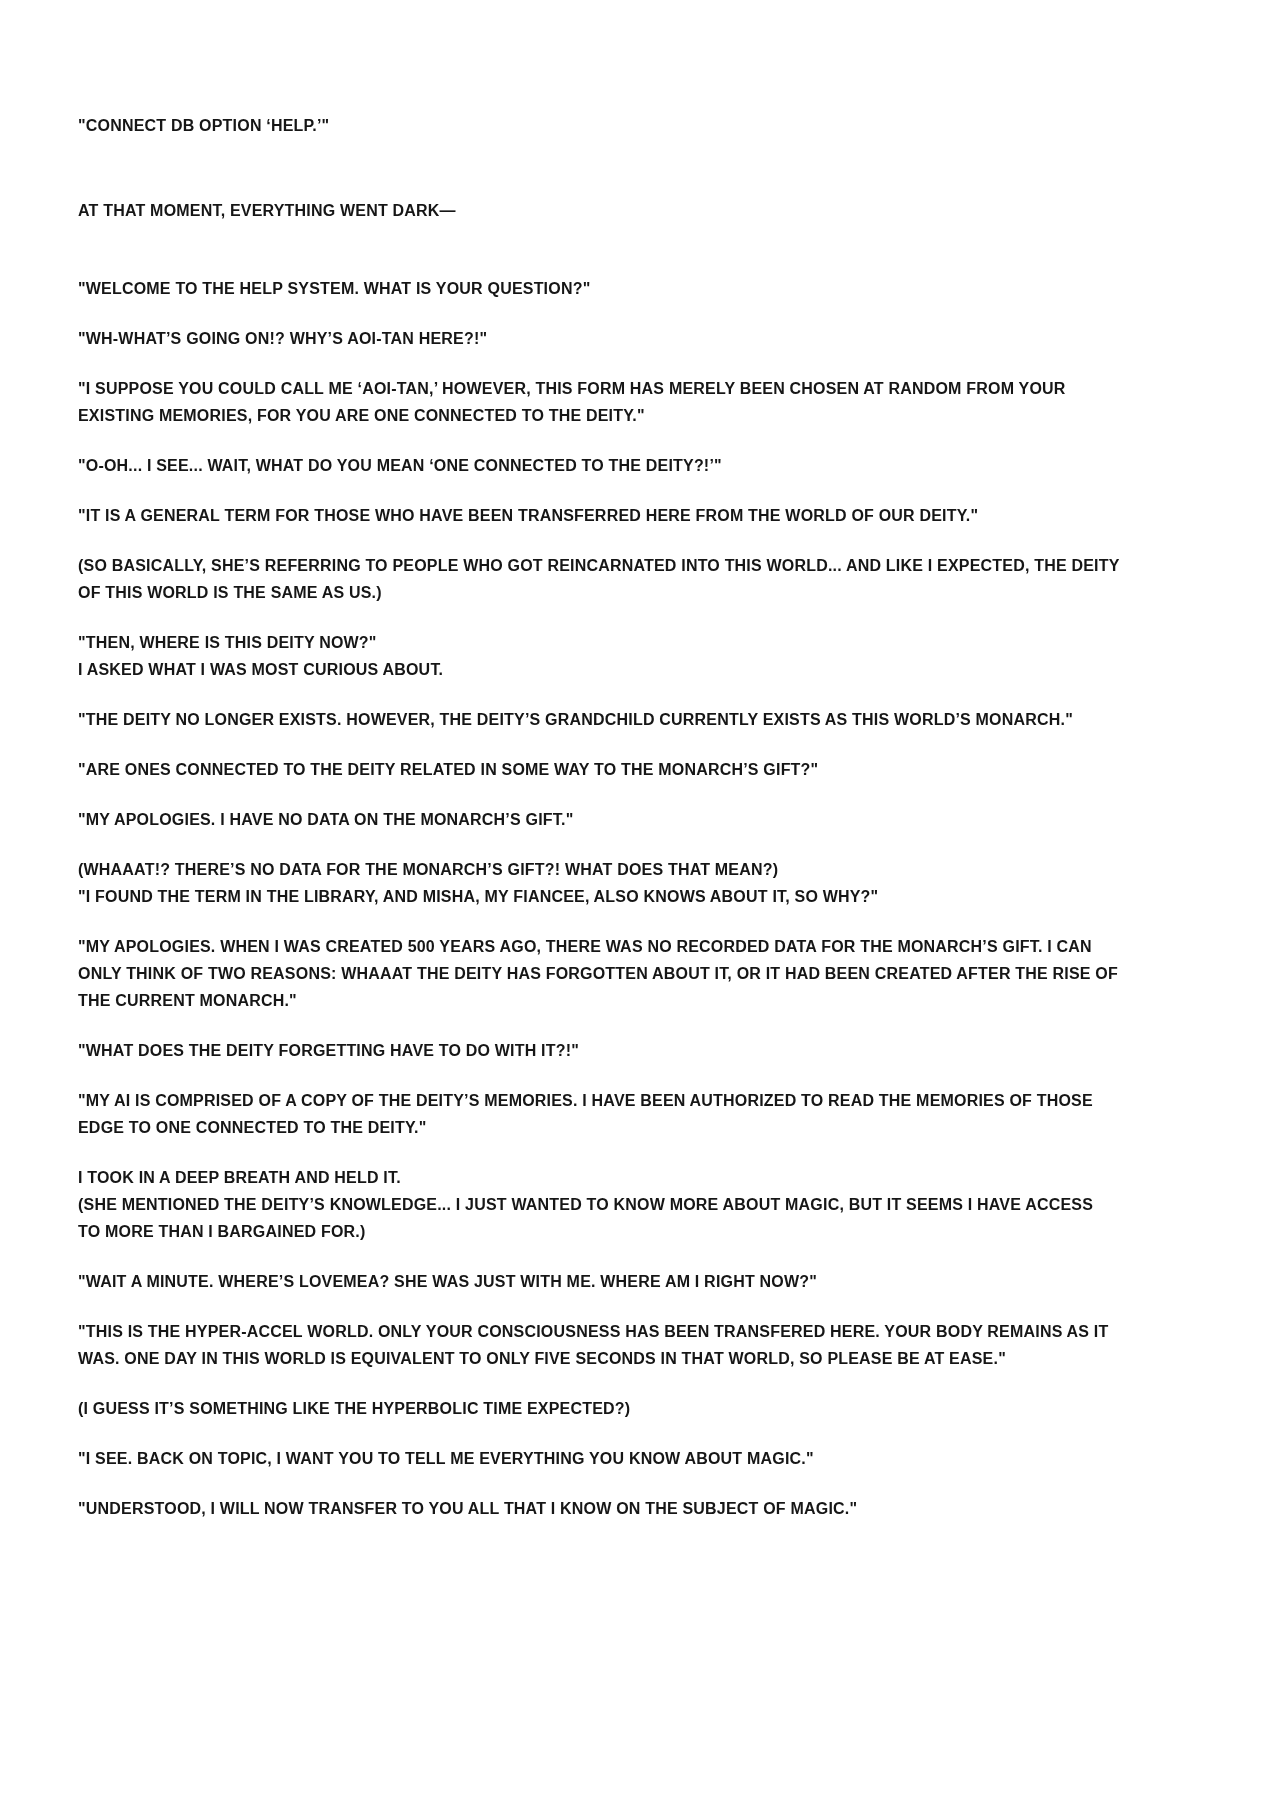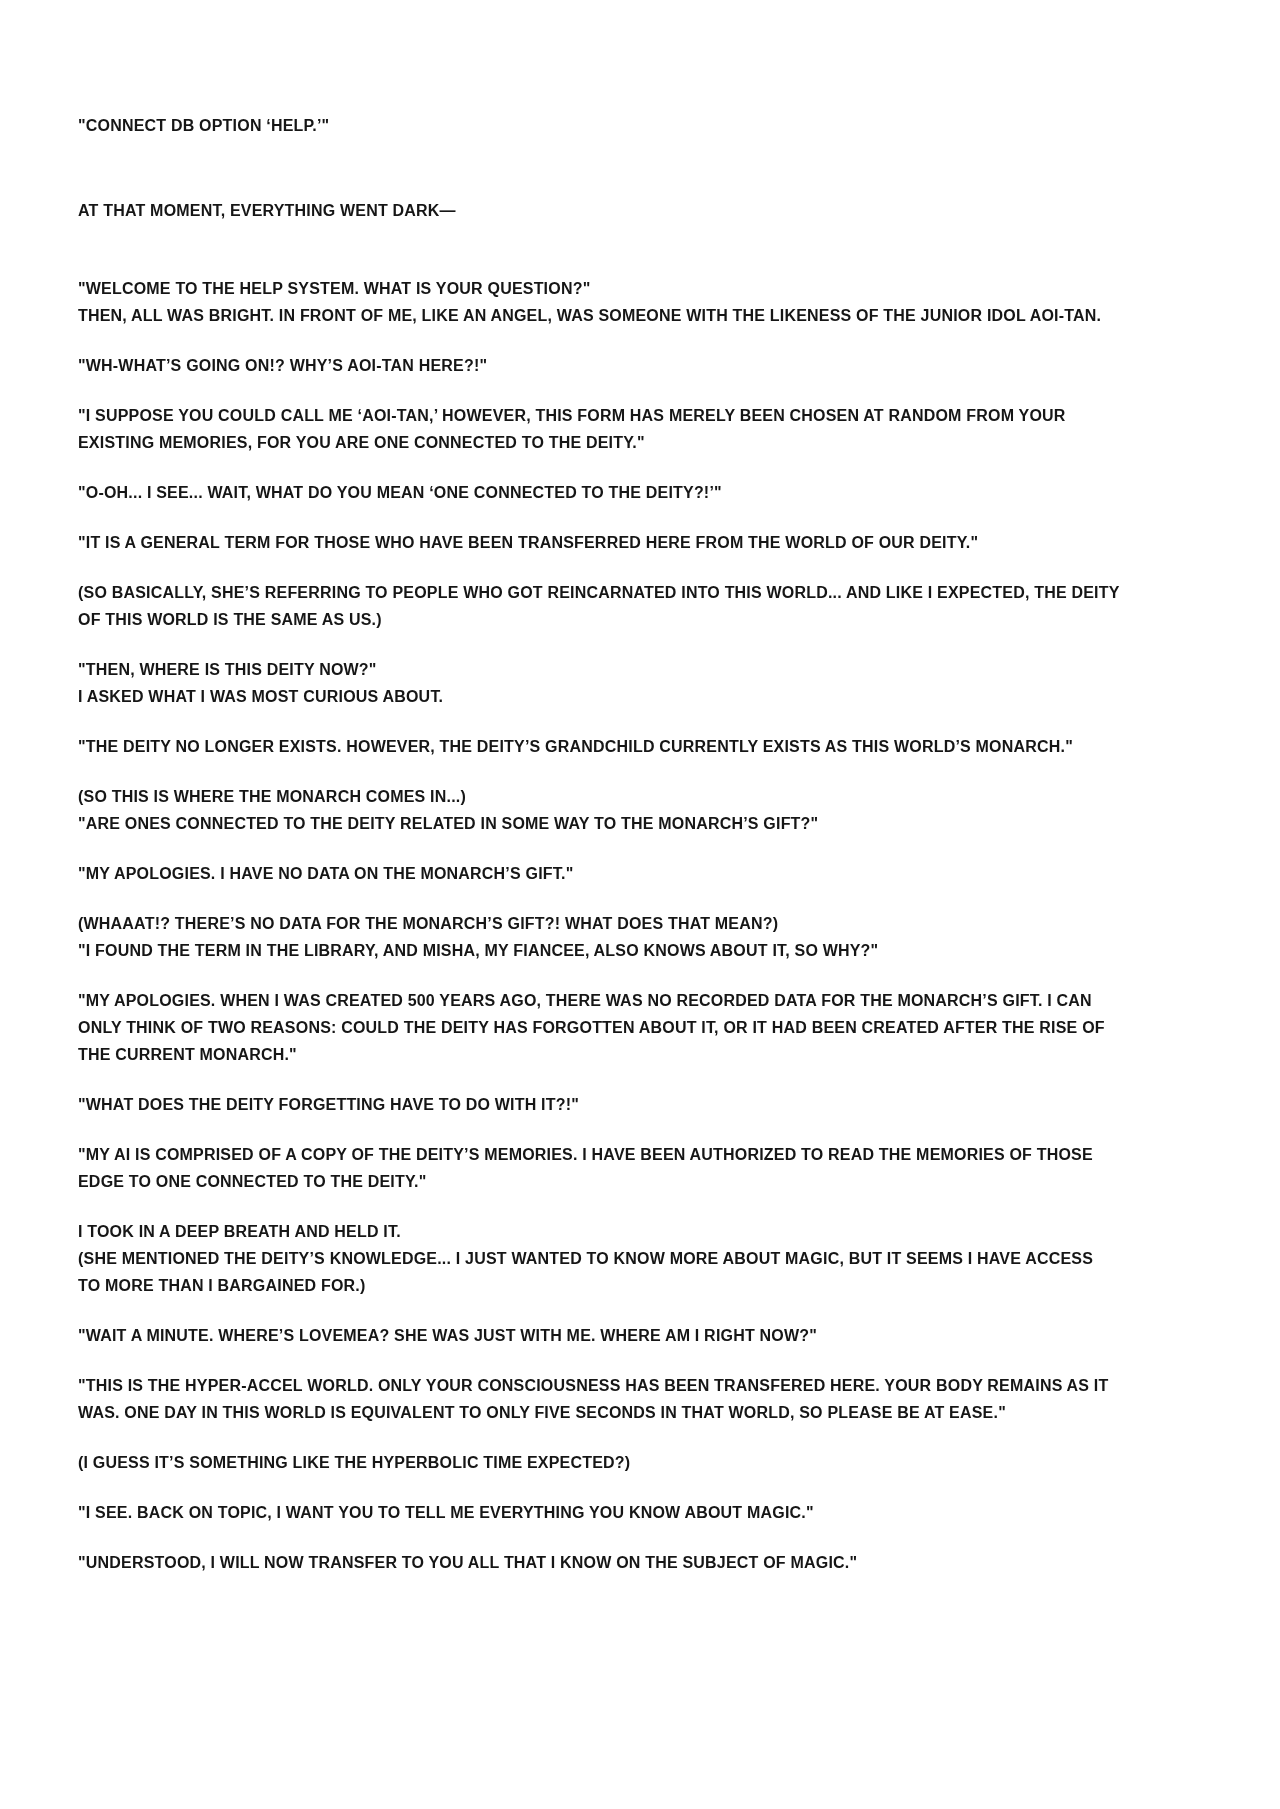--- a/index.html
+++ b/index.html
@@ -44,21 +44,20 @@
 <div class="page">
   <div class="text-content" id="paragraphs-container">
       <div class="para">
         <div class="line">"CONNECT DB OPTION ‘HELP.’"</div>
       </div>
       <div class="para">
         <div class="line">AT THAT MOMENT, EVERYTHING WENT DARK—</div>
       </div>
       <div class="para">
         <div class="line">"WELCOME TO THE HELP SYSTEM. WHAT IS YOUR QUESTION?"</div>
-        <div class="line">THEN, ALL WAS BRIGHT. IN FRONT OF ME, LIKE AN ANGEL, WAS SOMEONE WITH THE LIKENESS OF THE JUNIOR IDOL AOI-TAN.</div>
       </div>
       <div class="para">
         <div class="line">"WH-WHAT’S GOING ON!? WHY’S AOI-TAN HERE?!"</div>
       </div>
       <div class="para">
         <div class="line">"I SUPPOSE YOU COULD CALL ME ‘AOI-TAN,’ HOWEVER, THIS FORM HAS MERELY BEEN CHOSEN AT RANDOM FROM YOUR</div>
         <div class="line">EXISTING MEMORIES, FOR YOU ARE ONE CONNECTED TO THE DEITY."</div>
       </div>
       <div class="para">
         <div class="line">"O-OH... I SEE... WAIT, WHAT DO YOU MEAN ‘ONE CONNECTED TO THE DEITY?!’"</div>
@@ -71,33 +70,32 @@
         <div class="line">OF THIS WORLD IS THE SAME AS US.)</div>
       </div>
       <div class="para">
         <div class="line">"THEN, WHERE IS THIS DEITY NOW?"</div>
         <div class="line">I ASKED WHAT I WAS MOST CURIOUS ABOUT.</div>
       </div>
       <div class="para">
         <div class="line">"THE DEITY NO LONGER EXISTS. HOWEVER, THE DEITY’S GRANDCHILD CURRENTLY EXISTS AS THIS WORLD’S MONARCH."</div>
       </div>
       <div class="para">
-        <div class="line">(SO THIS IS WHERE THE MONARCH COMES IN...)</div>
         <div class="line">"ARE ONES CONNECTED TO THE DEITY RELATED IN SOME WAY TO THE MONARCH’S GIFT?"</div>
       </div>
       <div class="para">
         <div class="line">"MY APOLOGIES. I HAVE NO DATA ON THE MONARCH’S GIFT."</div>
       </div>
       <div class="para">
         <div class="line">(WHAAAT!? THERE’S NO DATA FOR THE MONARCH’S GIFT?! WHAT DOES THAT MEAN?)</div>
         <div class="line">"I FOUND THE TERM IN THE LIBRARY, AND MISHA, MY FIANCEE, ALSO KNOWS ABOUT IT, SO WHY?"</div>
       </div>
       <div class="para">
         <div class="line">"MY APOLOGIES. WHEN I WAS CREATED 500 YEARS AGO, THERE WAS NO RECORDED DATA FOR THE MONARCH’S GIFT. I CAN</div>
-        <div class="line">ONLY THINK OF TWO REASONS: COULD THE DEITY HAS FORGOTTEN ABOUT IT, OR IT HAD BEEN CREATED AFTER THE RISE OF</div>
+        <div class="line">ONLY THINK OF TWO REASONS: WHAAAT THE DEITY HAS FORGOTTEN ABOUT IT, OR IT HAD BEEN CREATED AFTER THE RISE OF</div>
         <div class="line">THE CURRENT MONARCH."</div>
       </div>
       <div class="para">
         <div class="line">"WHAT DOES THE DEITY FORGETTING HAVE TO DO WITH IT?!"</div>
       </div>
       <div class="para">
         <div class="line">"MY AI IS COMPRISED OF A COPY OF THE DEITY’S MEMORIES. I HAVE BEEN AUTHORIZED TO READ THE MEMORIES OF THOSE</div>
         <div class="line">EDGE TO ONE CONNECTED TO THE DEITY."</div>
       </div>
       <div class="para">

